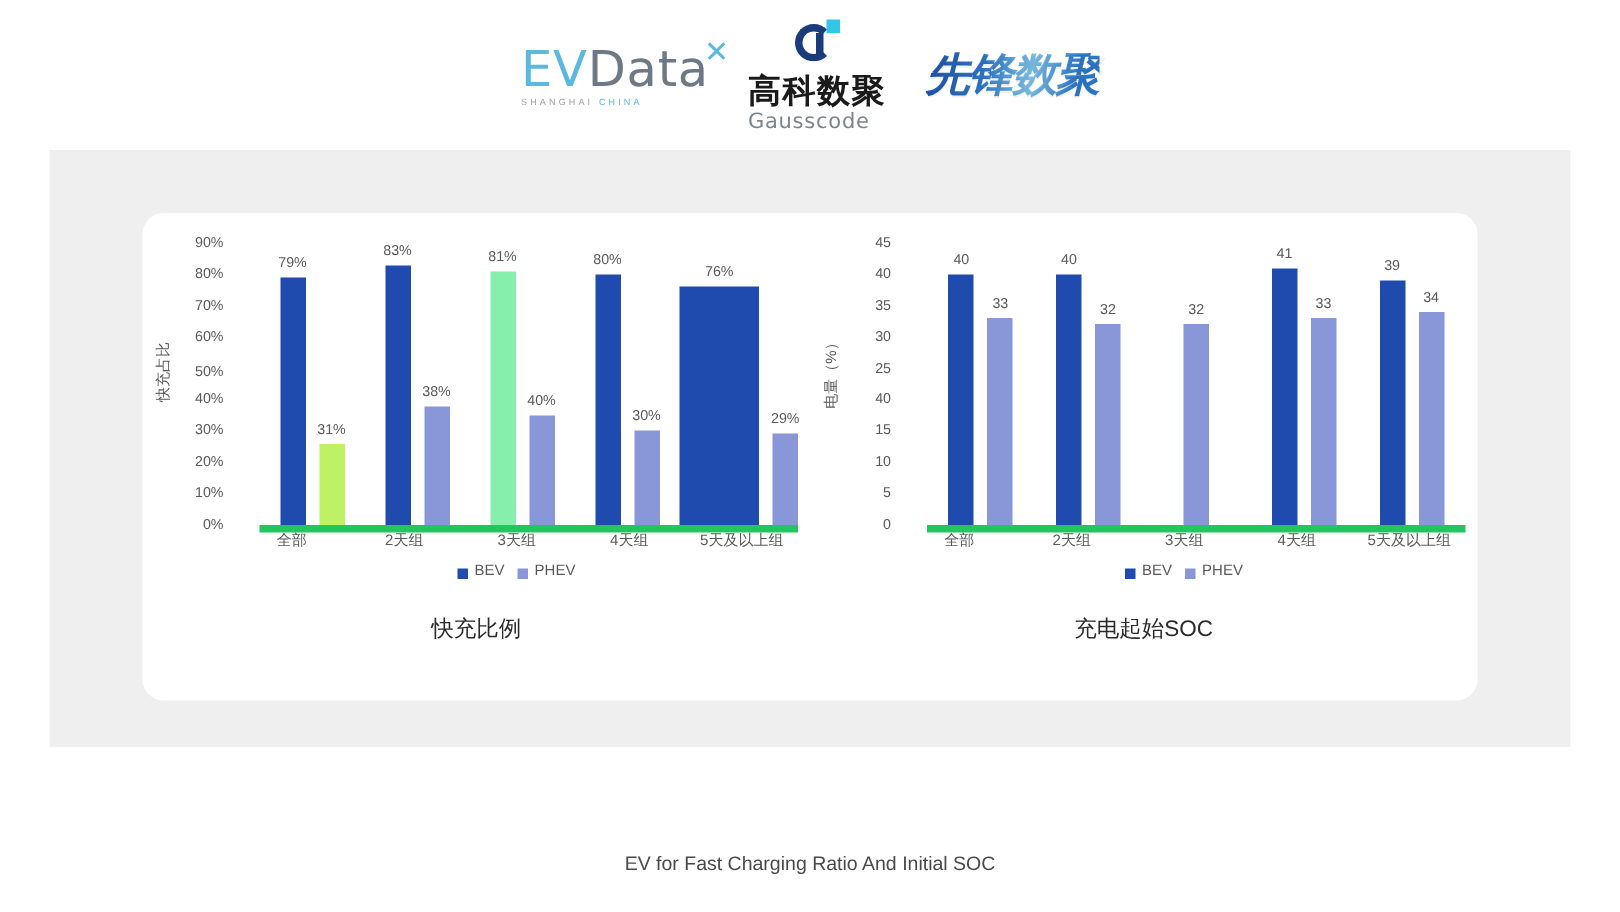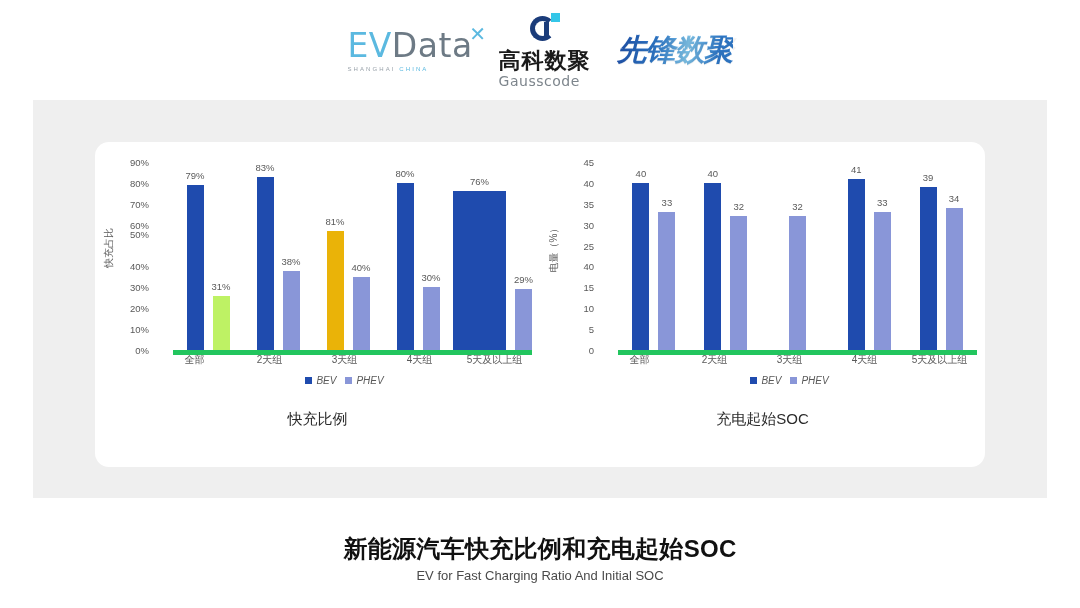--- a/index.html
+++ b/index.html
@@ -264,23 +264,22 @@
     left: 62px;
     right: 8px;
     top: 225px;
     display: flex;
     align-items: center;
     justify-content: center;
     gap: 9px;
   }
   .legend .item {
     display: flex;
-    align-items: center;
+    align-items: flex-end;
     gap: 4px;
-    font-style: italic;
   }
   .legend .swatch {
     width: 7px;
     height: 7px;
   }
   .legend .swatch.bev { background: #1f4bae; }
   .legend .swatch.phev { background: #8996d8; }
   .legend .ltext {
     font-size: 10px;
     color: #595959;
@@ -354,21 +353,21 @@
       <div class="axis-title">
         <span>快充占比</span>
       </div>
       <div class="plot">
         <div class="ylabels" id="yl0">
             <div class="yl" style="top: 188px;">0%</div>
             <div class="yl" style="top: 167.111px;">10%</div>
             <div class="yl" style="top: 146.222px;">20%</div>
             <div class="yl" style="top: 125.333px;">30%</div>
             <div class="yl" style="top: 104.444px;">40%</div>
-            <div class="yl" style="top: 72px; margin-left: 16px;">50%</div>
+            <div class="yl" style="top: 86px; margin-left: 16px;">50%</div>
             <div class="yl" style="top: 62.6667px;">60%</div>
             <div class="yl" style="top: 41.7778px;">70%</div>
             <div class="yl" style="top: 20.8889px;">80%</div>
             <div class="yl" style="top: 0px;">90%</div>
           </div>
         <div class="grid-area">
           <div class="groups" id="groups0">
               <div class="group">
                 <div class="bar bev" style="height: 165.022px; background: rgb(31, 75, 174);">
                   <span class="vlabel">79%</span>
@@ -379,21 +378,21 @@
               </div>
               <div class="group">
                 <div class="bar bev" style="height: 173.378px; background: rgb(31, 75, 174);">
                   <span class="vlabel">83%</span>
                 </div>
                 <div class="bar phev" style="height: 79.3778px; background: rgb(137, 150, 216);">
                   <span class="vlabel">38%</span>
                 </div>
               </div>
               <div class="group">
-                <div class="bar bev" style="height: 119px; background: #eab308;">
+                <div class="bar bev" style="height: 169px; background: #86efac;">
                   <span class="vlabel">81%</span>
                 </div>
                 <div class="bar phev" style="height: 73.1111px; background: rgb(137, 150, 216);">
                   <span class="vlabel">40%</span>
                 </div>
               </div>
               <div class="group">
                 <div class="bar bev" style="height: 167.111px; background: rgb(31, 75, 174);">
                   <span class="vlabel">80%</span>
                 </div>
@@ -505,15 +504,14 @@
           </div>
           <div class="item">
             <span class="swatch phev" style="background: rgb(137, 150, 216);"></span>
             <span class="ltext">PHEV</span>
           </div>
         </div>
       <div class="chart-caption">充电起始SOC</div>
     </div>
   </div>
 
-  <div class="title-main">新能源汽车快充比例和充电起始SOC</div>
   <div class="title-sub">EV for Fast Charging Ratio And Initial SOC</div>
 </div>
 
 </body></html>

